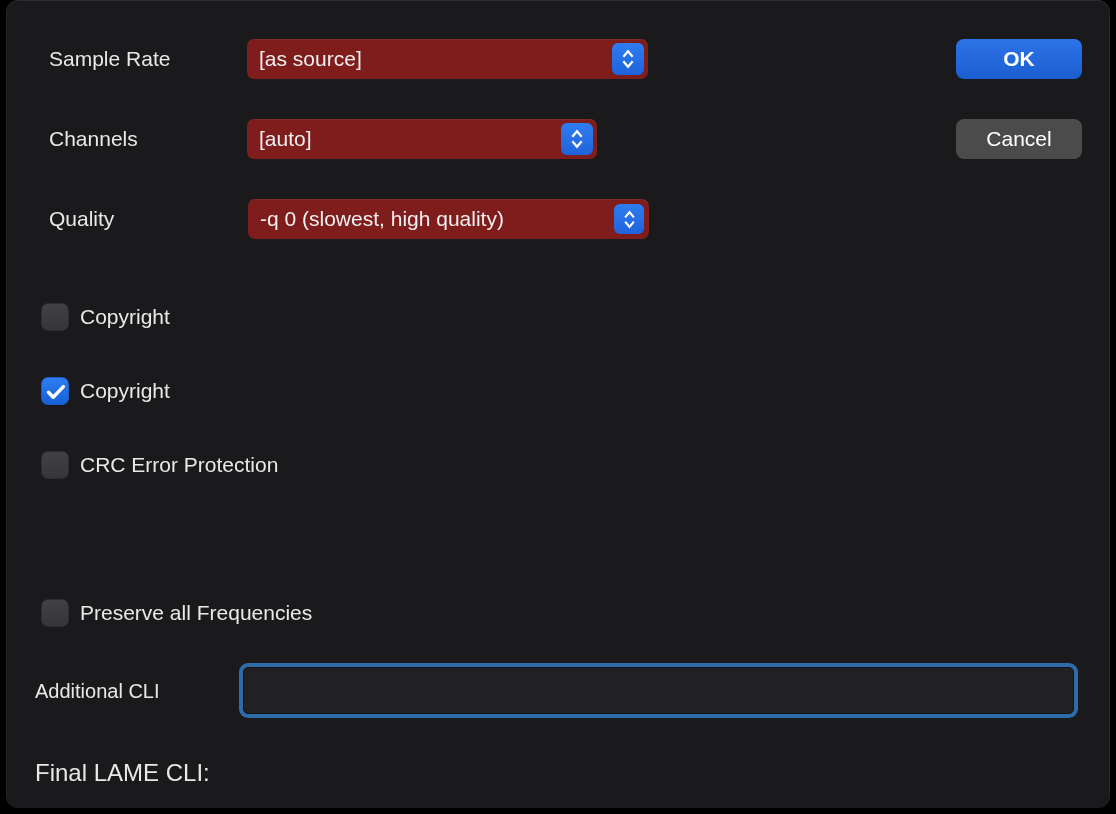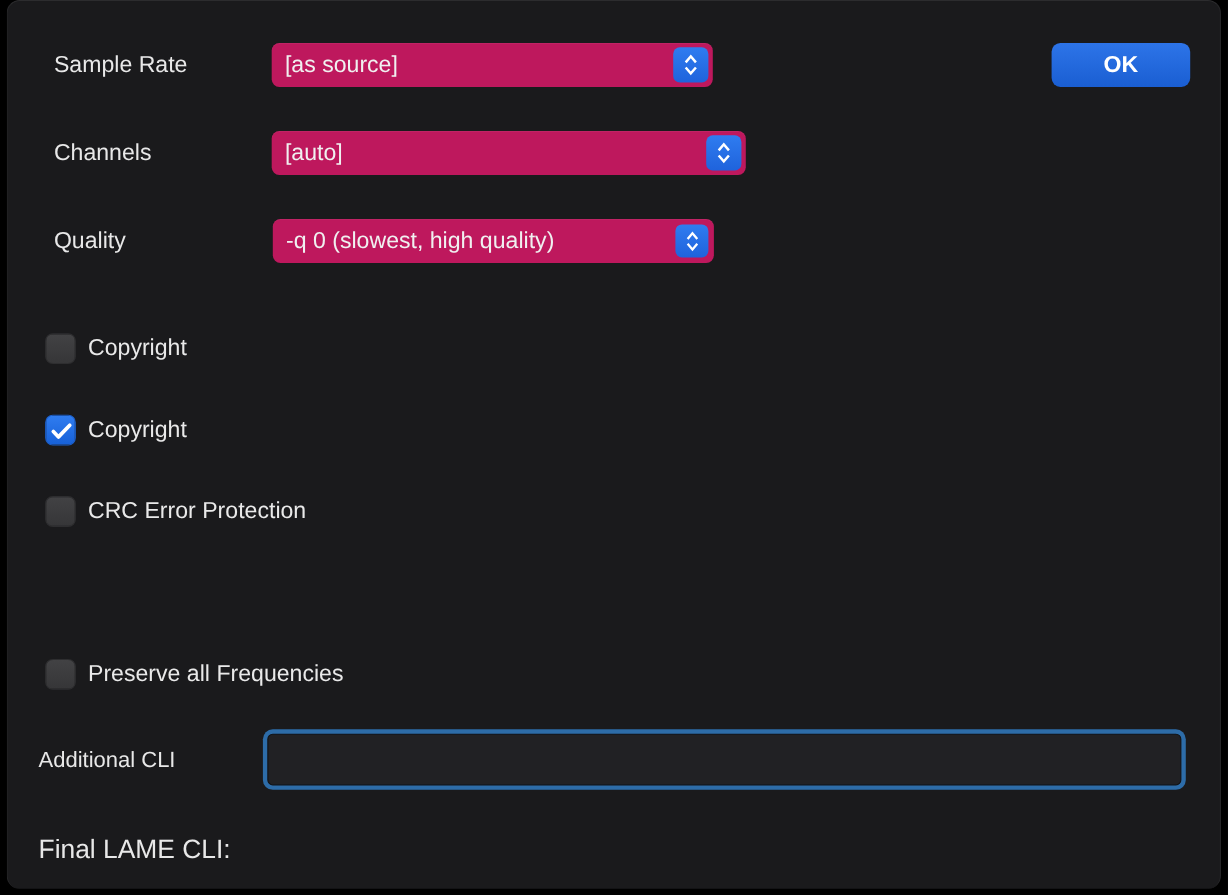--- a/index.html
+++ b/index.html
@@ -44,21 +44,21 @@
     height: 40px;
     line-height: 40px;
     color: #e8e8e8;
     font-size: 21px;
     white-space: nowrap;
   }
   .select {
     position: absolute;
     top: 0;
     height: 40px;
-    background: #be185d;
+    background: #7f1d1d;
     border-radius: 7px;
     box-sizing: border-box;
     box-shadow: 0 1px 0 rgba(255,255,255,0.05) inset;
   }
   .select-text {
     position: absolute;
     left: 12px;
     top: 0;
     height: 40px;
     line-height: 40px;
@@ -228,21 +228,21 @@
         <svg width="18" height="26" viewBox="0 0 18 26" aria-hidden="true">
           <path d="M9 3.5 L14.5 10 L12.8 11.4 L9 6.9 L5.2 11.4 L3.5 10 Z" fill="#ffffff"></path>
           <path d="M9 22.5 L14.5 16 L12.8 14.6 L9 19.1 L5.2 14.6 L3.5 16 Z" fill="#ffffff"></path>
         </svg>
       </div>
     </div>
   </div>
 
   <div class="field-row" style="top:118px;">
     <div class="field-label">Channels</div>
-    <div class="select" style="left:226px; width:431px;">
+    <div class="select" style="left:226px; width:350px;">
       <div class="select-text">[auto]</div>
       <div class="stepper">
         <svg width="18" height="26" viewBox="0 0 18 26" aria-hidden="true">
           <path d="M9 3.5 L14.5 10 L12.8 11.4 L9 6.9 L5.2 11.4 L3.5 10 Z" fill="#ffffff"></path>
           <path d="M9 22.5 L14.5 16 L12.8 14.6 L9 19.1 L5.2 14.6 L3.5 16 Z" fill="#ffffff"></path>
         </svg>
       </div>
     </div>
   </div>
 
@@ -289,14 +289,15 @@
     <div class="cli-input-wrap">
       <input class="cli-input" type="text" placeholder="" style="">
     </div>
   </div>
 
   <div class="final-row">
     <div class="final-label">Final LAME CLI:</div>
   </div>
 
   <button class="btn btn-ok">OK</button>
+  <button class="btn btn-cancel">Cancel</button>
 
 </div>
 
 </body></html>

